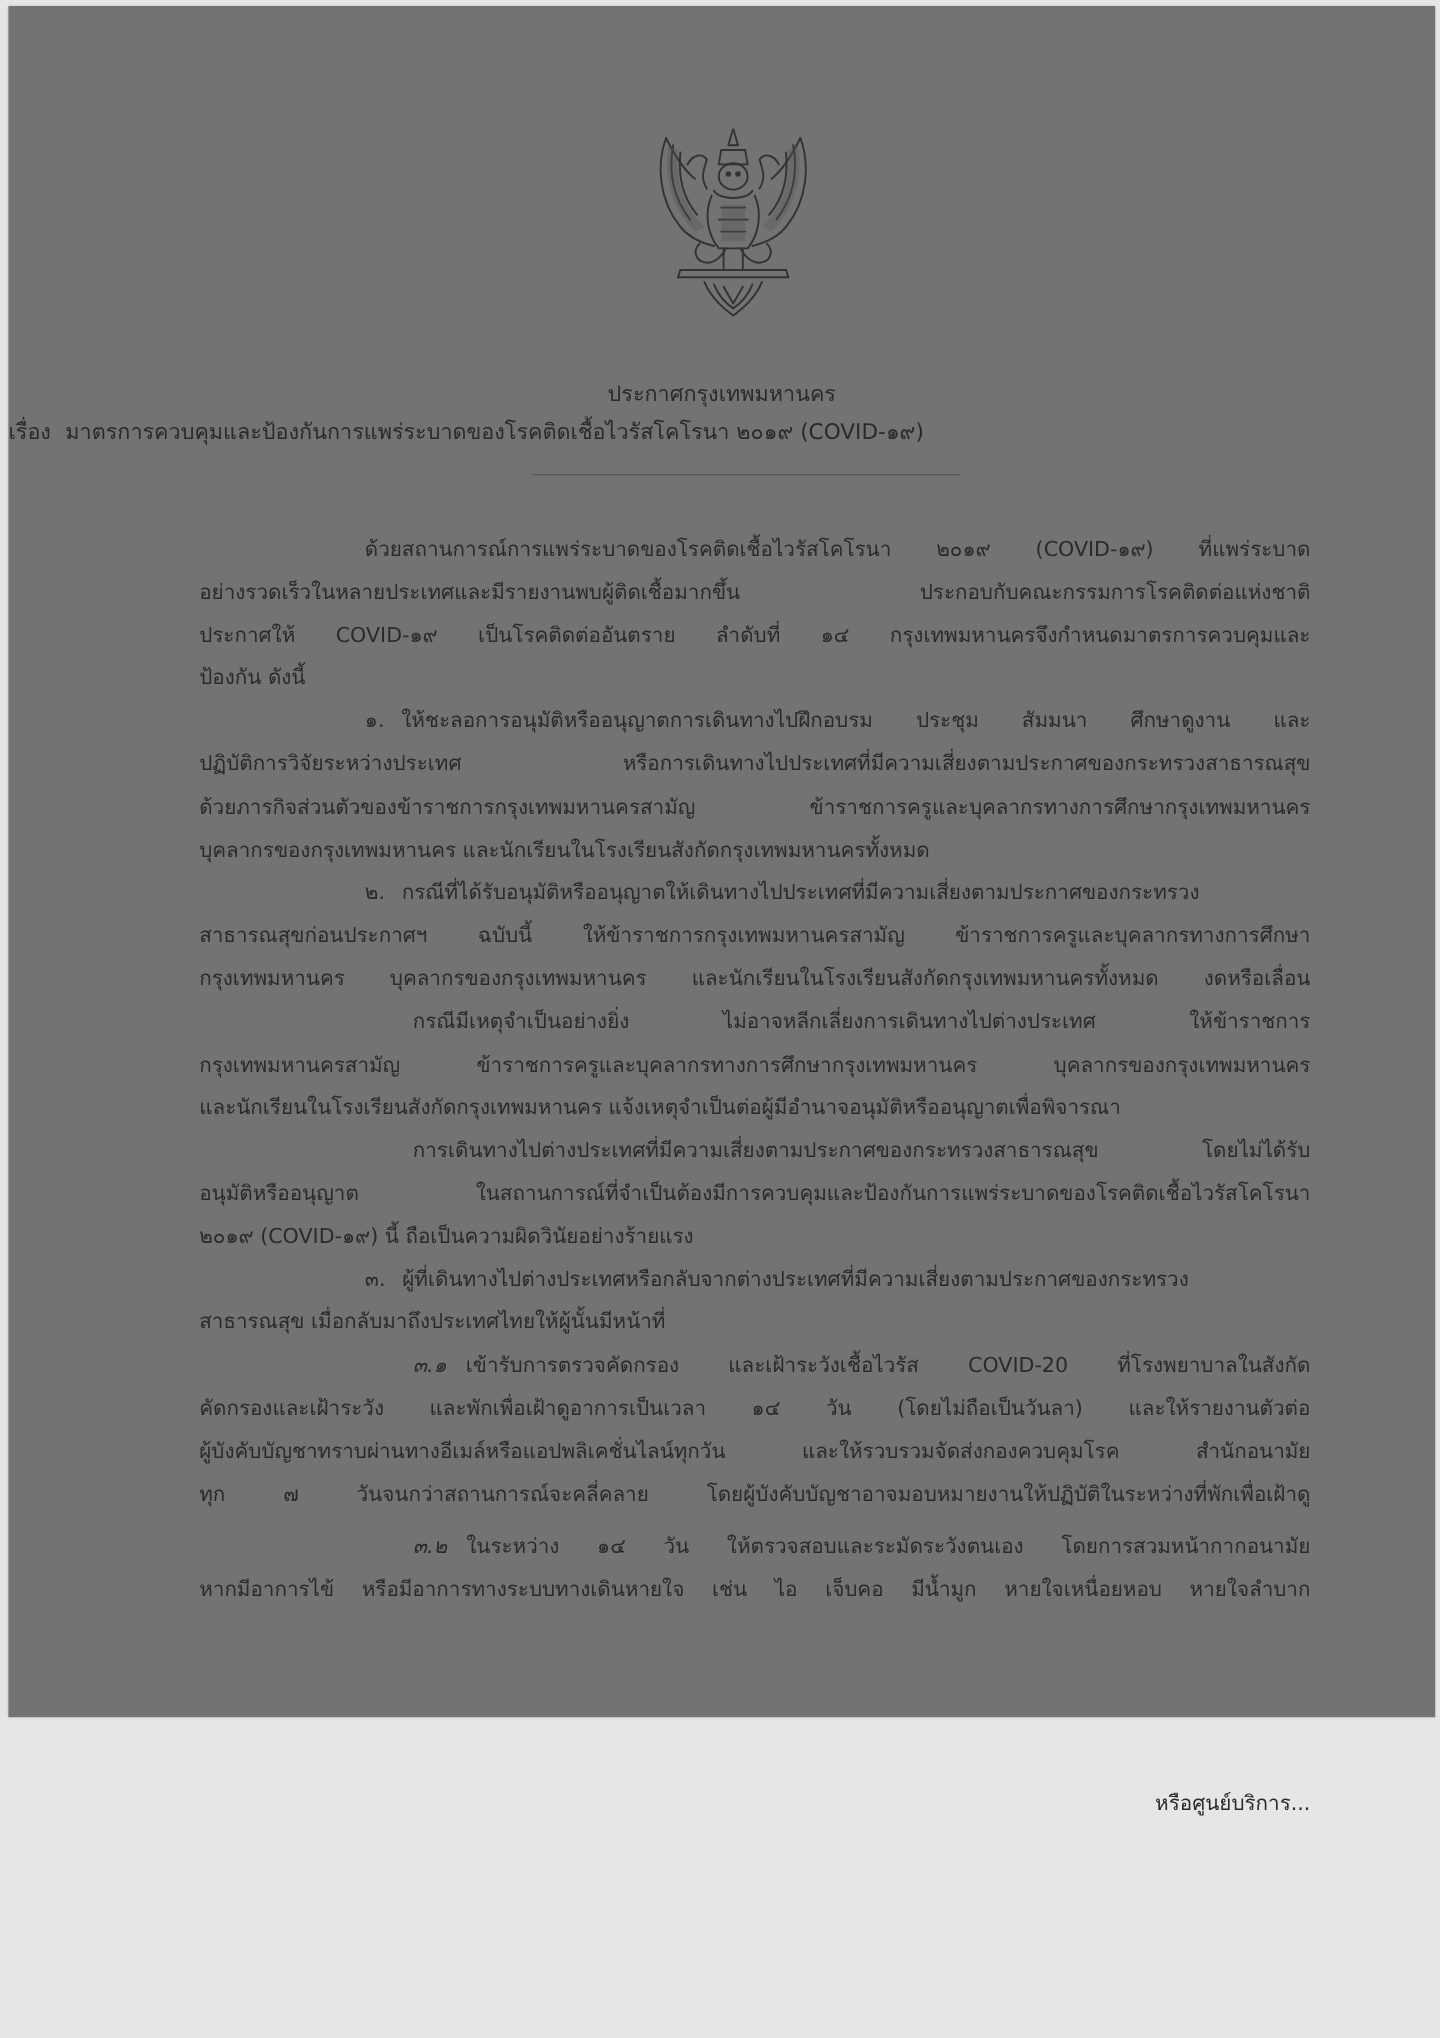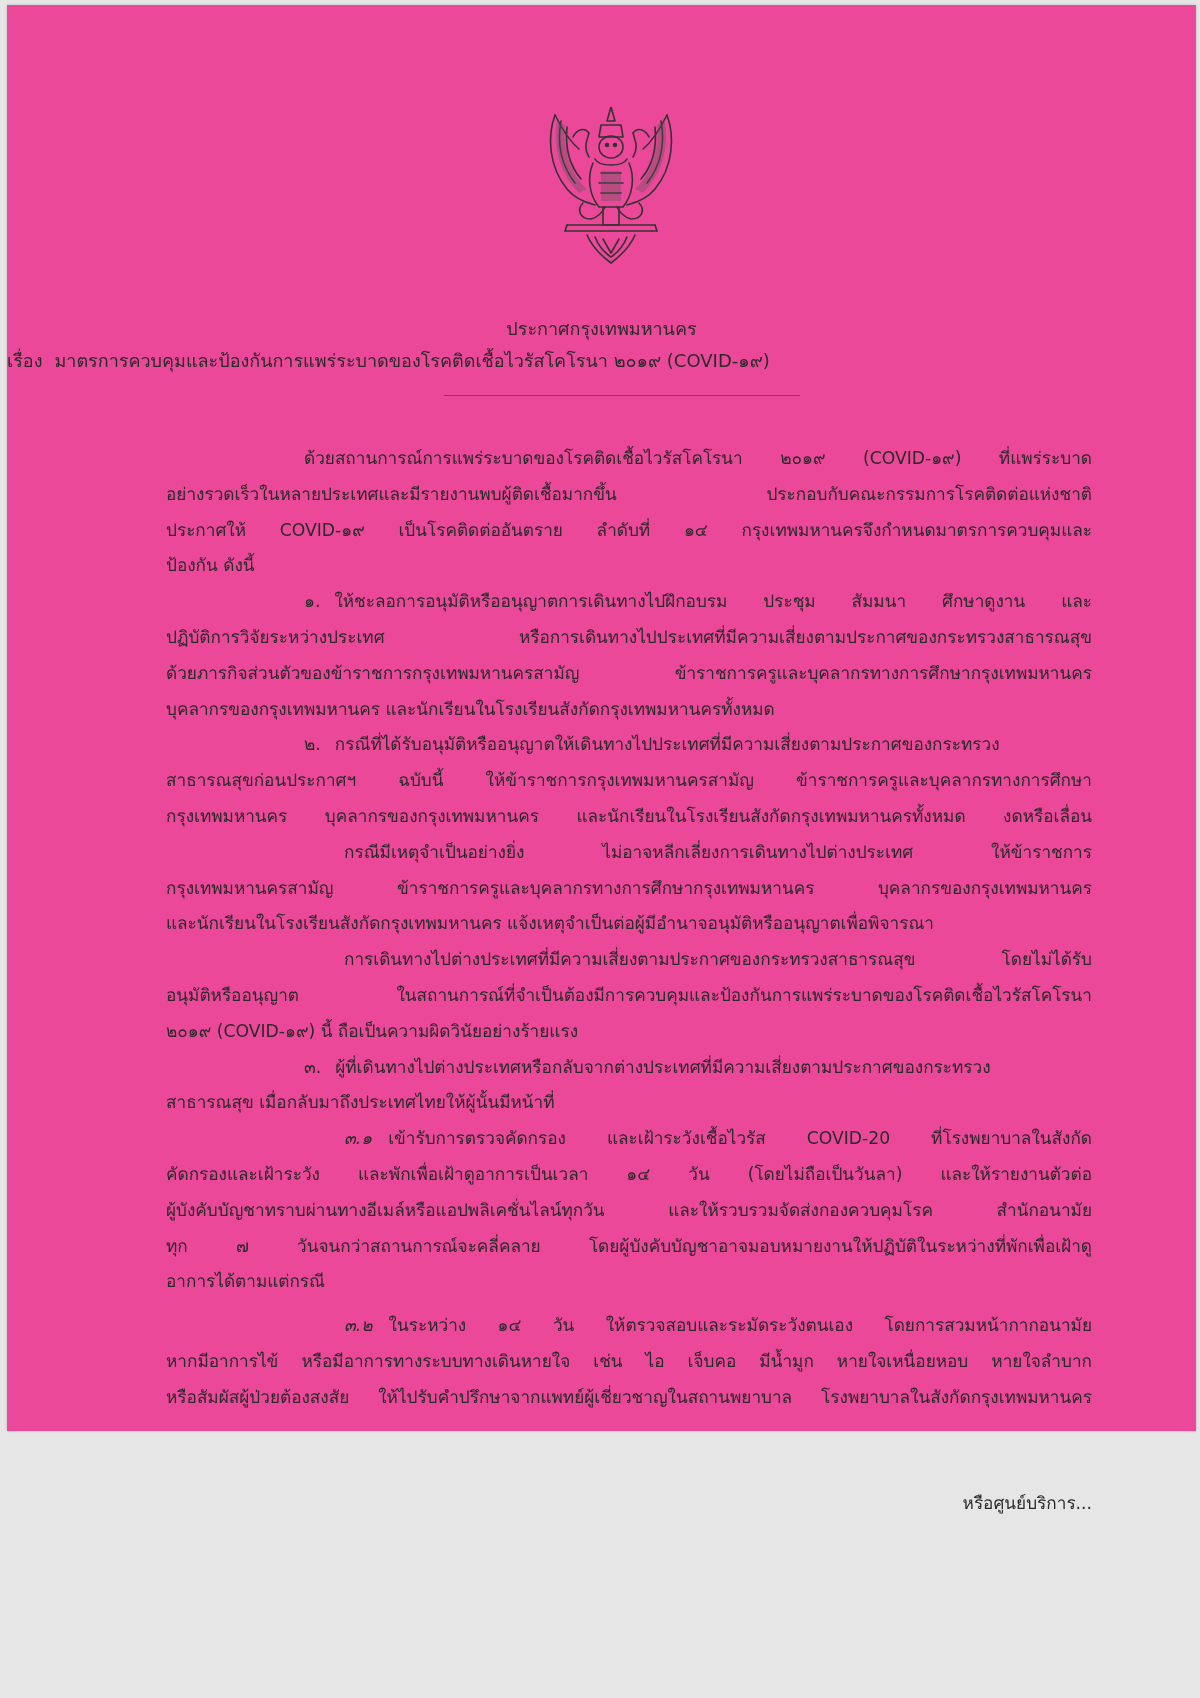--- a/index.html
+++ b/index.html
@@ -8,21 +8,21 @@
     background: #e6e6e6;
     position: relative;
     overflow: hidden;
     font-family: "DejaVu Sans", "Liberation Sans", sans-serif;
     color: #2a2a2a;
   }
   .page {
     position: absolute;
     left: 7px; top: 5px;
     width: 1189px; height: 1426px;
-    background: #ec4899;
+    background: #737373;
     box-shadow: 0 0 3px rgba(0,0,0,0.18);
   }
   .emblem {
     position: absolute;
     left: 536px; top: 102px;
     width: 136px; height: 160px;
   }
   .title-1 { position: absolute; top: 309px; left: 0; width: 1189px; text-align: center; font-size: 18px; line-height: 30px; }
   .title-2 { position: absolute; top: 341px; left: 0; width: 1189px; text-align: left; font-size: 18px; line-height: 30px; padding-left: 0; }
   .title-2 .label { margin-right: 12px; }
@@ -150,27 +150,25 @@
 
     <div>
       <span class="line indent1"><span class="num">๓.</span><span>ผู้ที่เดินทางไปต่างประเทศหรือกลับจากต่างประเทศที่มีความเสี่ยงตามประกาศของกระทรวง</span></span>
       <span class="line last">สาธารณสุข เมื่อกลับมาถึงประเทศไทยให้ผู้นั้นมีหน้าที่</span>
 
       <div>
         <span class="line indent3"><span class="num2">๓.๑</span><span>เข้ารับการตรวจคัดกรอง และเฝ้าระวังเชื้อไวรัส COVID-20 ที่โรงพยาบาลในสังกัด</span></span>
         <span class="line">คัดกรองและเฝ้าระวัง และพักเพื่อเฝ้าดูอาการเป็นเวลา ๑๔ วัน (โดยไม่ถือเป็นวันลา) และให้รายงานตัวต่อ</span>
         <span class="line">ผู้บังคับบัญชาทราบผ่านทางอีเมล์หรือแอปพลิเคชั่นไลน์ทุกวัน และให้รวบรวมจัดส่งกองควบคุมโรค สำนักอนามัย</span>
         <span class="line">ทุก ๗ วันจนกว่าสถานการณ์จะคลี่คลาย โดยผู้บังคับบัญชาอาจมอบหมายงานให้ปฏิบัติในระหว่างที่พักเพื่อเฝ้าดู</span>
-        <span class="line last">อาการได้ตามแต่กรณี</span>
       </div>
 
       <div class="gap"></div>
 
       <div>
         <span class="line indent3"><span class="num2">๓.๒</span><span>ในระหว่าง ๑๔ วัน ให้ตรวจสอบและระมัดระวังตนเอง โดยการสวมหน้ากากอนามัย</span></span>
         <span class="line">หากมีอาการไข้ หรือมีอาการทางระบบทางเดินหายใจ เช่น ไอ เจ็บคอ มีน้ำมูก หายใจเหนื่อยหอบ หายใจลำบาก</span>
-        <span class="line">หรือสัมผัสผู้ป่วยต้องสงสัย ให้ไปรับคำปรึกษาจากแพทย์ผู้เชี่ยวชาญในสถานพยาบาล โรงพยาบาลในสังกัดกรุงเทพมหานคร</span>
       </div>
     </div>
   </div>
 
   <div class="continue">หรือศูนย์บริการ...</div>
 </div>
 
 </body></html>

